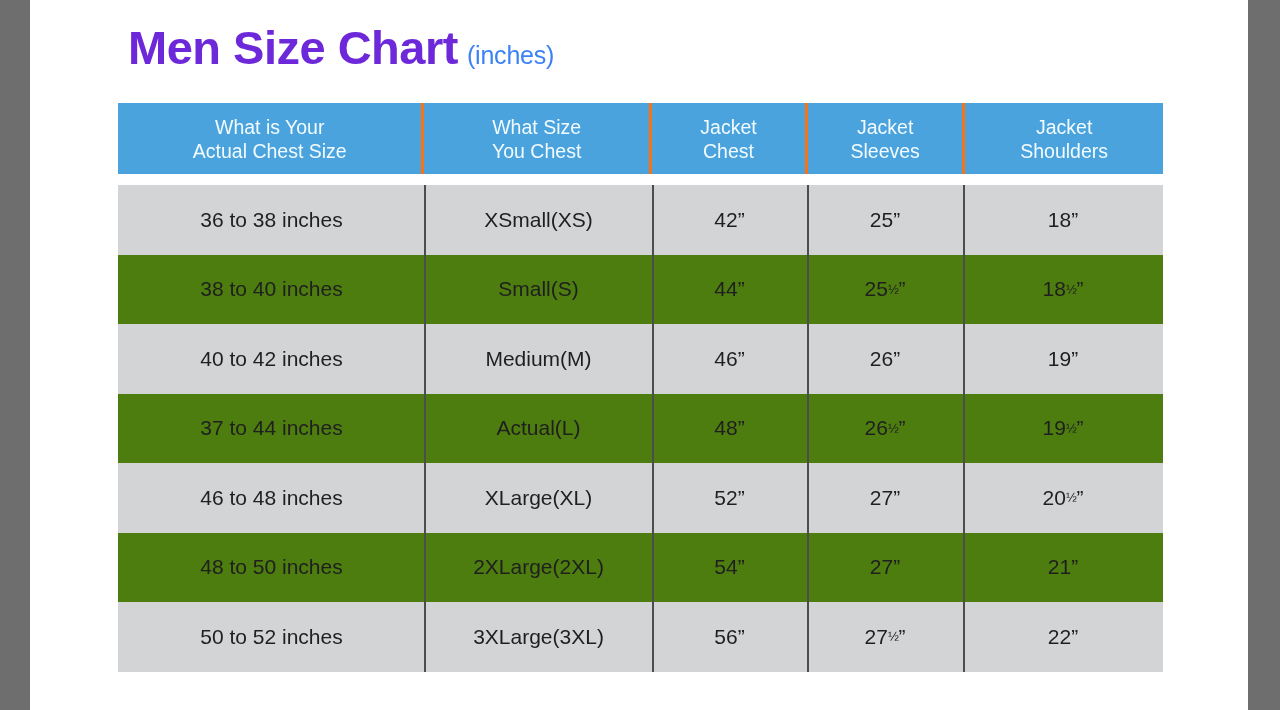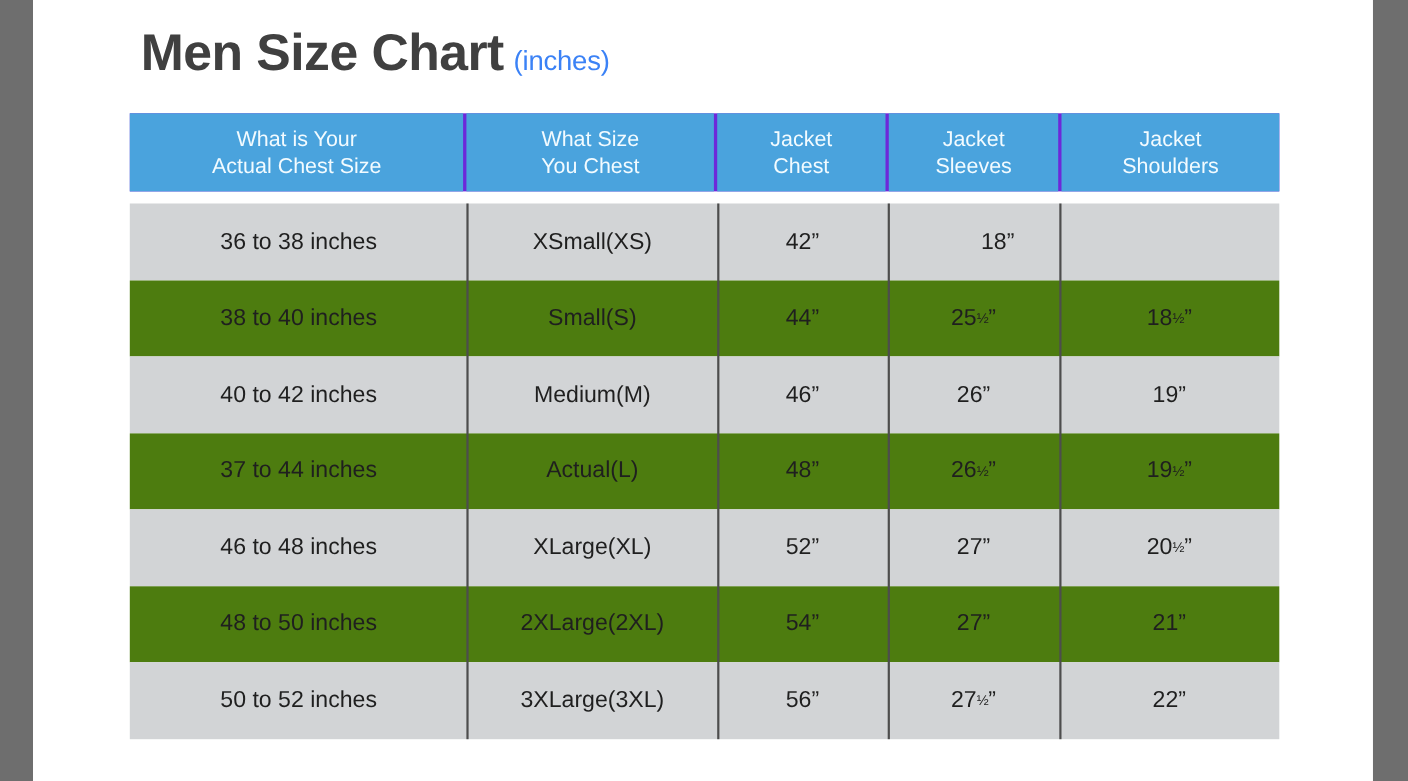--- a/index.html
+++ b/index.html
@@ -46,42 +46,42 @@
     position: absolute;
     left: 98px;
     top: 20px;
     display: flex;
     align-items: baseline;
     white-space: nowrap;
   }
   .title-main {
     font-size: 47px;
     font-weight: bold;
-    color: #404040;
+    color: #6d28d9;
     letter-spacing: -0.5px;
   }
   .title-sub {
     font-size: 25px;
     color: #3b82f6;
     margin-left: 9px;
     letter-spacing: -0.2px;
   }
 
   
   .table {
     position: absolute;
     left: 88px;
     top: 103px;
     width: 1045px;
   }
 
   .thead {
     display: flex;
     height: 71px;
-    background: #6d28d9;
+    background: #f97316;
     justify-content: space-between;
   }
   .th {
     background: #4aa3dd;
     color: #f2fbff;
     font-size: 19.5px;
     line-height: 24px;
     display: flex;
     flex-direction: column;
     align-items: center;
@@ -181,20 +181,21 @@
           <span>Shoulders</span>
         </div>
       </div>
 
       <div class="tbody" id="tbody">
 
       <div class="tr shade">
             <div class="td c0">36 to 38 inches</div>
             <div class="td c1">XSmall(XS)</div>
             <div class="td c2">42”</div>
+            <div class="td c3">25”</div>
             <div class="td c4">18”</div>
           </div>
           <div class="tr plain">
             <div class="td c0">38 to 40 inches</div>
             <div class="td c1">Small(S)</div>
             <div class="td c2">44”</div>
             <div class="td c3">25<span class="frac">½</span>”</div>
             <div class="td c4">18<span class="frac">½</span>”</div>
           </div>
           <div class="tr shade">

